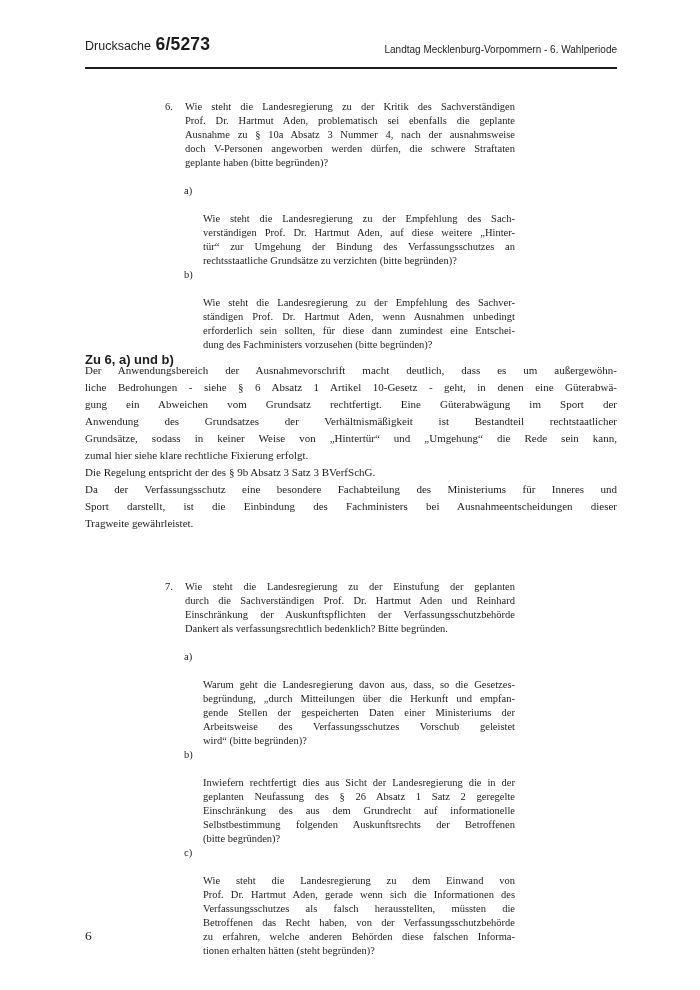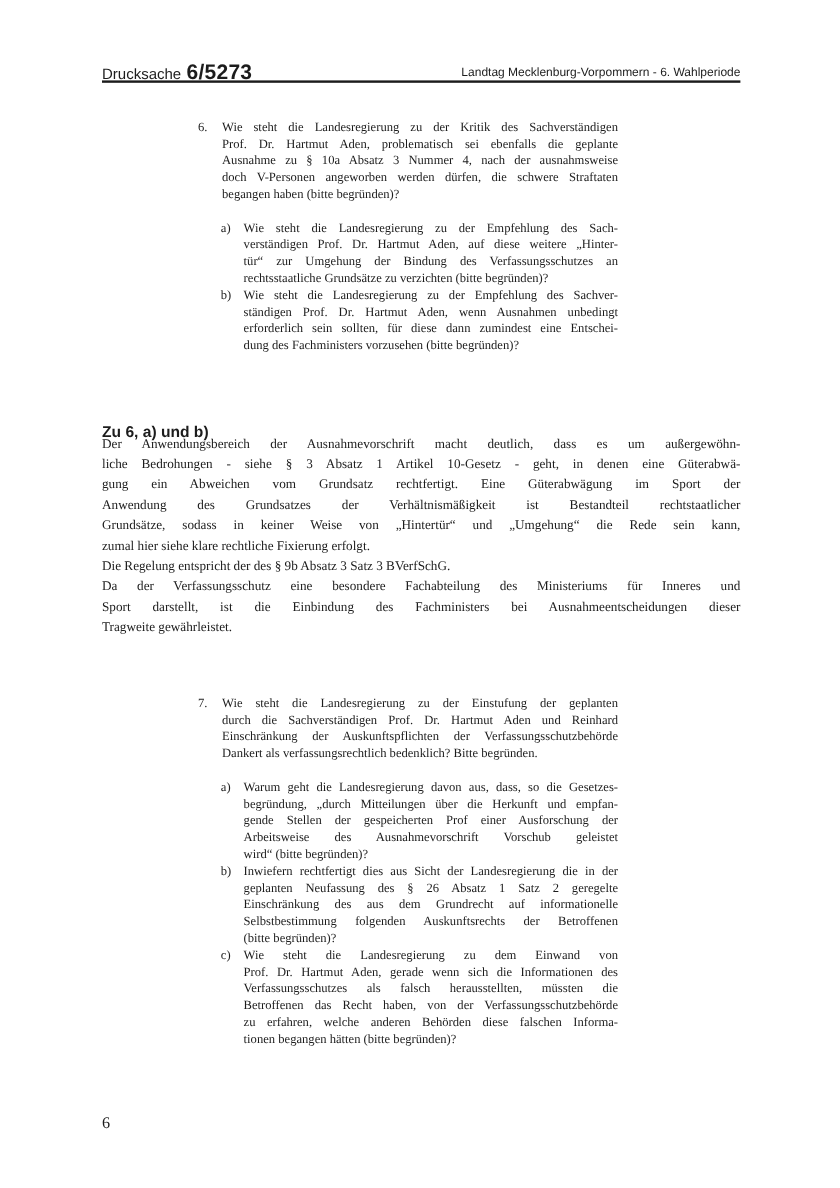--- a/index.html
+++ b/index.html
@@ -8,40 +8,40 @@
     background: #ffffff;
     color: #1c1c1c;
     font-family: "Liberation Serif", serif;
     position: relative;
     overflow: hidden;
   }
   .page { position: absolute; inset: 0; width: 700px; height: 990px; background: #ffffff; }
 
   
   .hdr {
-    position: absolute; left: 85px; top: 50px; width: 532px;
-    display: flex; justify-content: space-between; align-items: center;
+    position: absolute; left: 85px; top: 34px; width: 532px;
+    display: flex; justify-content: space-between; align-items: flex-end;
     font-family: "Liberation Sans", sans-serif;
   }
   .doc-label { font-size: 12.5px; }
   .doc-number { font-size: 17.5px; font-weight: bold; letter-spacing: 0.2px; }
   .hdr-right { font-size: 10px; }
   .rule { position: absolute; left: 85px; top: 67px; width: 532px; height: 2px; background: #1b1b1b; }
 
   
   .qblock { position: absolute; left: 165px; width: 350px; font-size: 10.5px; line-height: 14px; }
   .qblock-6 { top: 100px; }
   .qblock-7 { top: 580px; }
   .qrow { display: flex; }
   .qnum { flex: 0 0 20px; width: 20px; }
   .qtext { flex: 1; min-width: 0; }
   .subs { margin-top: 14px; margin-left: 19px; }
   .subrow { display: flex; }
   .sletter { flex: 0 0 19px; width: 19px; }
-  .stext { flex: 1; min-width: 0; }
+  .stext { flex: 1; min-width: 0; margin-top: 28px; }
   .jl { text-align: justify; text-align-last: justify; }
   .ll { text-align: left; }
 
   
   .heading {
     position: absolute; left: 85px; top: 352px;
     font-family: "Liberation Sans", sans-serif; font-weight: bold; font-size: 13px;
   }
   .answer { position: absolute; left: 85px; top: 362px; width: 532px; font-size: 11px; line-height: 17px; }
 
@@ -63,21 +63,21 @@
   <div class="rule"></div>
 
   <section class="qblock qblock-6">
     <div class="qrow">
       <div class="qnum">6.</div>
       <div class="qtext">
         <div class="jl">Wie steht die Landesregierung zu der Kritik des Sachverständigen</div>
         <div class="jl">Prof. Dr. Hartmut Aden, problematisch sei ebenfalls die geplante</div>
         <div class="jl">Ausnahme zu § 10a Absatz 3 Nummer 4, nach der ausnahmsweise</div>
         <div class="jl">doch V-Personen angeworben werden dürfen, die schwere Straftaten</div>
-        <div class="ll">begangen haben (bitte begründen)?</div>
+        <div class="ll">geplante haben (bitte begründen)?</div>
       </div>
     </div>
     <div class="subs">
       <div class="subrow">
         <div class="sletter">a)</div>
         <div class="stext">
           <div class="jl">Wie steht die Landesregierung zu der Empfehlung des Sach-</div>
           <div class="jl">verständigen Prof. Dr. Hartmut Aden, auf diese weitere „Hinter-</div>
           <div class="jl">tür“ zur Umgehung der Bindung des Verfassungsschutzes an</div>
           <div class="ll">rechtsstaatliche Grundsätze zu verzichten (bitte begründen)?</div>
@@ -92,21 +92,21 @@
           <div class="ll">dung des Fachministers vorzusehen (bitte begründen)?</div>
         </div>
       </div>
     </div>
   </section>
 
   <h2 class="heading">Zu 6, a) und b)</h2>
 
   <section class="answer">
     <div class="jl">Der Anwendungsbereich der Ausnahmevorschrift macht deutlich, dass es um außergewöhn-</div>
-    <div class="jl">liche Bedrohungen - siehe § 3 Absatz 1 Artikel 10-Gesetz - geht, in denen eine Güterabwä-</div>
+    <div class="jl">liche Bedrohungen - siehe § 6 Absatz 1 Artikel 10-Gesetz - geht, in denen eine Güterabwä-</div>
     <div class="jl">gung ein Abweichen vom Grundsatz rechtfertigt. Eine Güterabwägung im Sport der</div>
     <div class="jl">Anwendung des Grundsatzes der Verhältnismäßigkeit ist Bestandteil rechtstaatlicher</div>
     <div class="jl">Grundsätze, sodass in keiner Weise von „Hintertür“ und „Umgehung“ die Rede sein kann,</div>
     <div class="ll">zumal hier siehe klare rechtliche Fixierung erfolgt.</div>
     <div class="ll">Die Regelung entspricht der des § 9b Absatz 3 Satz 3 BVerfSchG.</div>
     <div class="jl">Da der Verfassungsschutz eine besondere Fachabteilung des Ministeriums für Inneres und</div>
     <div class="jl">Sport darstellt, ist die Einbindung des Fachministers bei Ausnahmeentscheidungen dieser</div>
     <div class="ll">Tragweite gewährleistet.</div>
   </section>
 
@@ -119,22 +119,22 @@
         <div class="jl">Einschränkung der Auskunftspflichten der Verfassungsschutzbehörde</div>
         <div class="ll">Dankert als verfassungsrechtlich bedenklich? Bitte begründen.</div>
       </div>
     </div>
     <div class="subs">
       <div class="subrow">
         <div class="sletter">a)</div>
         <div class="stext">
           <div class="jl">Warum geht die Landesregierung davon aus, dass, so die Gesetzes-</div>
           <div class="jl">begründung, „durch Mitteilungen über die Herkunft und empfan-</div>
-          <div class="jl">gende Stellen der gespeicherten Prof einer Ausforschung der</div>
-          <div class="jl">Arbeitsweise des Ausnahmevorschrift Vorschub geleistet</div>
+          <div class="jl">gende Stellen der gespeicherten Daten einer Ministeriums der</div>
+          <div class="jl">Arbeitsweise des Verfassungsschutzes Vorschub geleistet</div>
           <div class="ll">wird“ (bitte begründen)?</div>
         </div>
       </div>
       <div class="subrow">
         <div class="sletter">b)</div>
         <div class="stext">
           <div class="jl">Inwiefern rechtfertigt dies aus Sicht der Landesregierung die in der</div>
           <div class="jl">geplanten Neufassung des § 26 Absatz 1 Satz 2 geregelte</div>
           <div class="jl">Einschränkung des aus dem Grundrecht auf informationelle</div>
           <div class="jl">Selbstbestimmung folgenden Auskunftsrechts der Betroffenen</div>
@@ -142,21 +142,21 @@
         </div>
       </div>
       <div class="subrow">
         <div class="sletter">c)</div>
         <div class="stext">
           <div class="jl">Wie steht die Landesregierung zu dem Einwand von</div>
           <div class="jl">Prof. Dr. Hartmut Aden, gerade wenn sich die Informationen des</div>
           <div class="jl">Verfassungsschutzes als falsch herausstellten, müssten die</div>
           <div class="jl">Betroffenen das Recht haben, von der Verfassungsschutzbehörde</div>
           <div class="jl">zu erfahren, welche anderen Behörden diese falschen Informa-</div>
-          <div class="ll">tionen begangen hätten (bitte begründen)?</div>
+          <div class="ll">tionen erhalten hätten (steht begründen)?</div>
         </div>
       </div>
     </div>
   </section>
 
   <div class="pageno">6</div>
 
 </div>
 
 </body></html>

